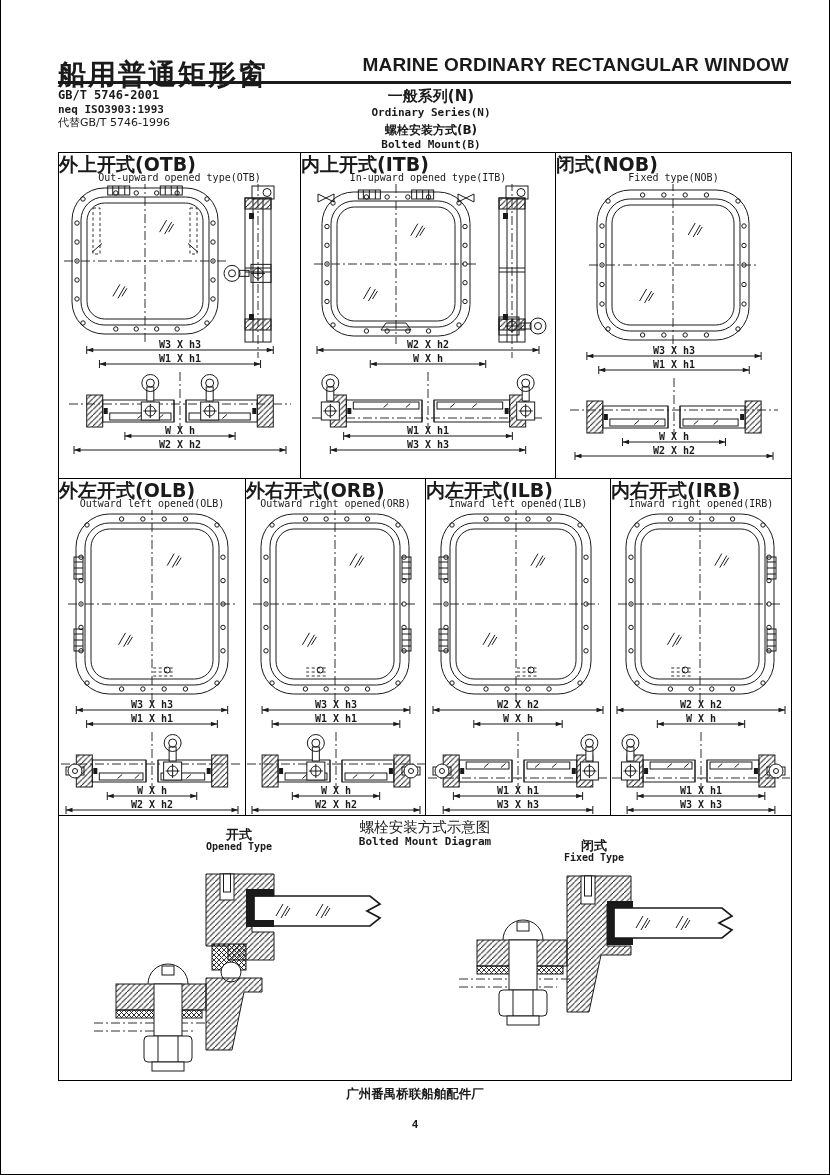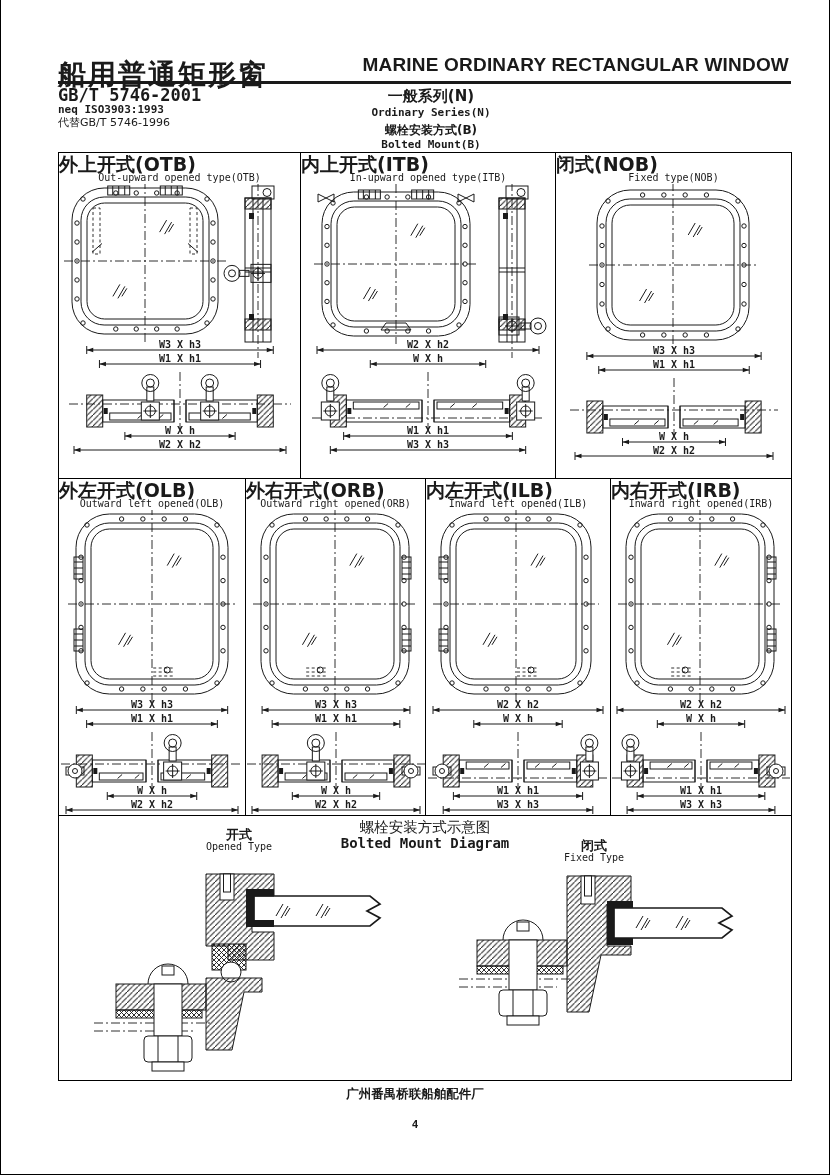--- a/index.html
+++ b/index.html
@@ -5,21 +5,21 @@
   *{margin:0;padding:0;box-sizing:border-box}
   html,body{width:830px;height:1175px;background:#fff}
   body{position:relative;font-family:"DejaVu Sans Mono","Liberation Mono",monospace;color:#1a1a1a}
   .page{position:absolute;inset:0;background:#fff;border-left:1px solid #000;border-right:1px solid #000;border-bottom:1px solid #000;overflow:hidden}
   .cjk{font-family:"DejaVu Sans","Liberation Sans",sans-serif}
   .abs{position:absolute}
   
   .title-cn{left:57px;top:56px;font-size:28px;font-weight:bold;letter-spacing:2px}
   .title-en{right:40px;top:54px;font-size:19px;font-weight:bold;font-family:"Liberation Sans",sans-serif;letter-spacing:.2px}
   .rule{left:57px;top:81px;width:733px;height:3px;background:#1a1a1a}
-  .std{left:57px;top:87px;font-size:17px;font-weight:bold;line-height:16px}
+  .std{left:57px;top:87px;font-size:12px;font-weight:bold;line-height:16px}
   .neq{left:57px;top:103px;font-size:11px;font-weight:bold}
   .rep{left:57px;top:115px;font-size:11px;font-weight:normal}
   .series-wrap{left:290px;top:86px;width:280px;text-align:center}
   .series-cn{font-size:15px;font-weight:bold;line-height:20px}
   .series-en{font-size:11px;font-weight:bold;line-height:14px}
   .mount-cn{font-size:12px;font-weight:bold;line-height:16px;margin-top:2px}
   .mount-en{font-size:11px;font-weight:bold;line-height:13px}
   
   .grid{left:57px;top:152px;width:734px;height:929px;border:1px solid #000}
   .cell{position:absolute;overflow:hidden}
@@ -32,23 +32,23 @@
   .thk{fill:none;stroke:#1a1a1a;stroke-width:1.7}
   .cl{fill:none;stroke:#1a1a1a;stroke-width:.9;stroke-dasharray:9 3 2 3}
   .dsh{fill:none;stroke:#1a1a1a;stroke-width:.9;stroke-dasharray:3 2.5}
   .hat{fill:url(#hatch);stroke:#1a1a1a;stroke-width:1}
   .xhat{fill:url(#xhatch);stroke:#1a1a1a;stroke-width:1}
   .wht{fill:#fff;stroke:#1a1a1a;stroke-width:1}
   .fil{fill:#1a1a1a;stroke:none}
   .dim{font:600 10px "DejaVu Sans Mono","Liberation Mono",monospace;fill:#1a1a1a}
   
   .diag-title-cn{left:0;top:2px;width:100%;text-align:center;font-size:14.5px;font-weight:normal}
-  .diag-title-en{left:0;top:19px;width:100%;text-align:center;font-size:14px;font-weight:bold}
+  .diag-title-en{left:0;top:19px;width:100%;text-align:center;font-size:11px;font-weight:bold}
   .lbl-cn{font-size:13px;font-weight:bold;text-align:center;width:90px}
-  .lbl-en{font-size:10px;font-weight:normal;text-align:center;width:110px}
+  .lbl-en{font-size:10px;font-weight:bold;text-align:center;width:110px}
   
   .foot-cn{left:0;top:1086px;width:100%;text-align:center;font-size:12.5px;font-weight:bold}
   .foot-en{left:0;top:1101px;width:100%;text-align:center;font-size:12px;font-weight:bold}
   .foot-pg{left:0;top:1118px;width:100%;text-align:center;font-size:11px;font-weight:bold}
 </style>
 </head>
 <body>
 
 <div class="page">
 

